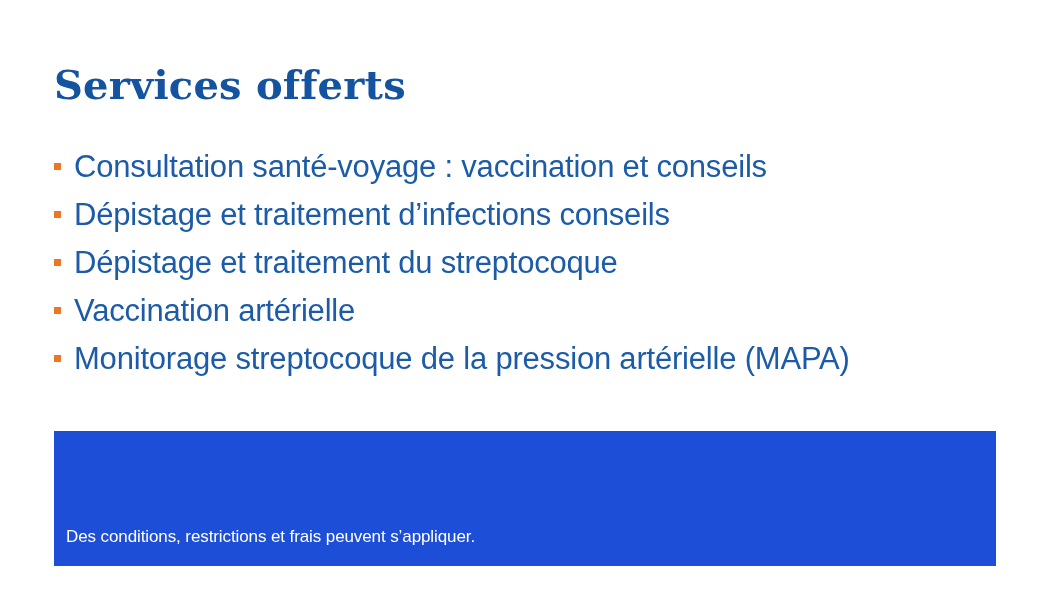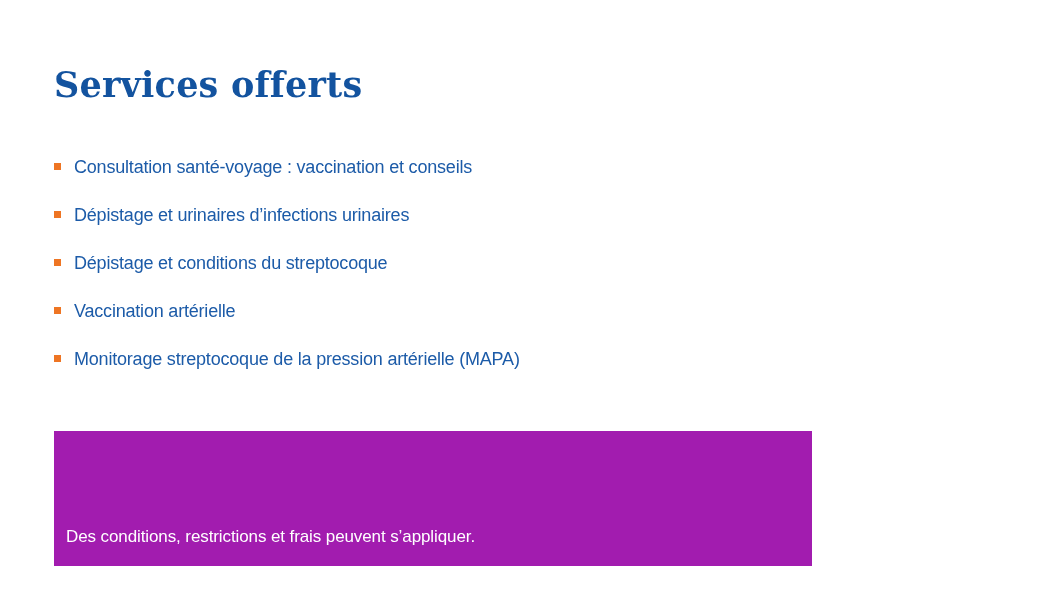--- a/index.html
+++ b/index.html
@@ -18,21 +18,21 @@
     width: 1050px;
     height: 600px;
     background: #ffffff;
   }
   .slide-title {
     position: absolute;
     left: 54px;
     top: 61px;
     font-family: "DejaVu Serif", "Liberation Serif", serif;
     font-weight: bold;
-    font-size: 35px;
+    font-size: 40px;
     line-height: 48px;
     letter-spacing: 0.2px;
     color: #13539f;
     white-space: nowrap;
   }
   .bullet-list {
     position: absolute;
     left: 54px;
     top: 143px;
     width: 900px;
@@ -50,33 +50,33 @@
   .bullet-marker {
     position: absolute;
     left: 0px;
     top: 20px;
     width: 7px;
     height: 7px;
     background: #ee7523;
   }
   .bullet-text {
     font-family: "Liberation Sans", sans-serif;
-    font-size: 18px;
+    font-size: 31px;
     line-height: 28px;
     color: #1c5ba8;
     white-space: nowrap;
     letter-spacing: -0.2px;
   }
   .footer-banner {
     position: absolute;
     left: 54px;
     top: 431px;
-    width: 758px;
+    width: 942px;
     height: 135px;
-    background: #a21caf;
+    background: #1d4ed8;
   }
   .footer-note {
     position: absolute;
     left: 12px;
     bottom: 18px;
     font-family: "Liberation Sans", sans-serif;
     font-size: 17px;
     line-height: 22px;
     color: #ffffff;
     white-space: nowrap;
@@ -92,26 +92,26 @@
 
   <ul class="bullet-list">
 
     <li class="bullet-item">
       <span class="bullet-marker"></span>
       <span class="bullet-text">Consultation santé-voyage : vaccination et conseils</span>
     </li>
 
     <li class="bullet-item">
       <span class="bullet-marker"></span>
-      <span class="bullet-text">Dépistage et urinaires d’infections urinaires</span>
+      <span class="bullet-text">Dépistage et traitement d’infections conseils</span>
     </li>
 
     <li class="bullet-item">
       <span class="bullet-marker"></span>
-      <span class="bullet-text">Dépistage et conditions du streptocoque</span>
+      <span class="bullet-text">Dépistage et traitement du streptocoque</span>
     </li>
 
     <li class="bullet-item">
       <span class="bullet-marker"></span>
       <span class="bullet-text">Vaccination artérielle</span>
     </li>
 
     <li class="bullet-item">
       <span class="bullet-marker"></span>
       <span class="bullet-text">Monitorage streptocoque de la pression artérielle (MAPA)</span>

